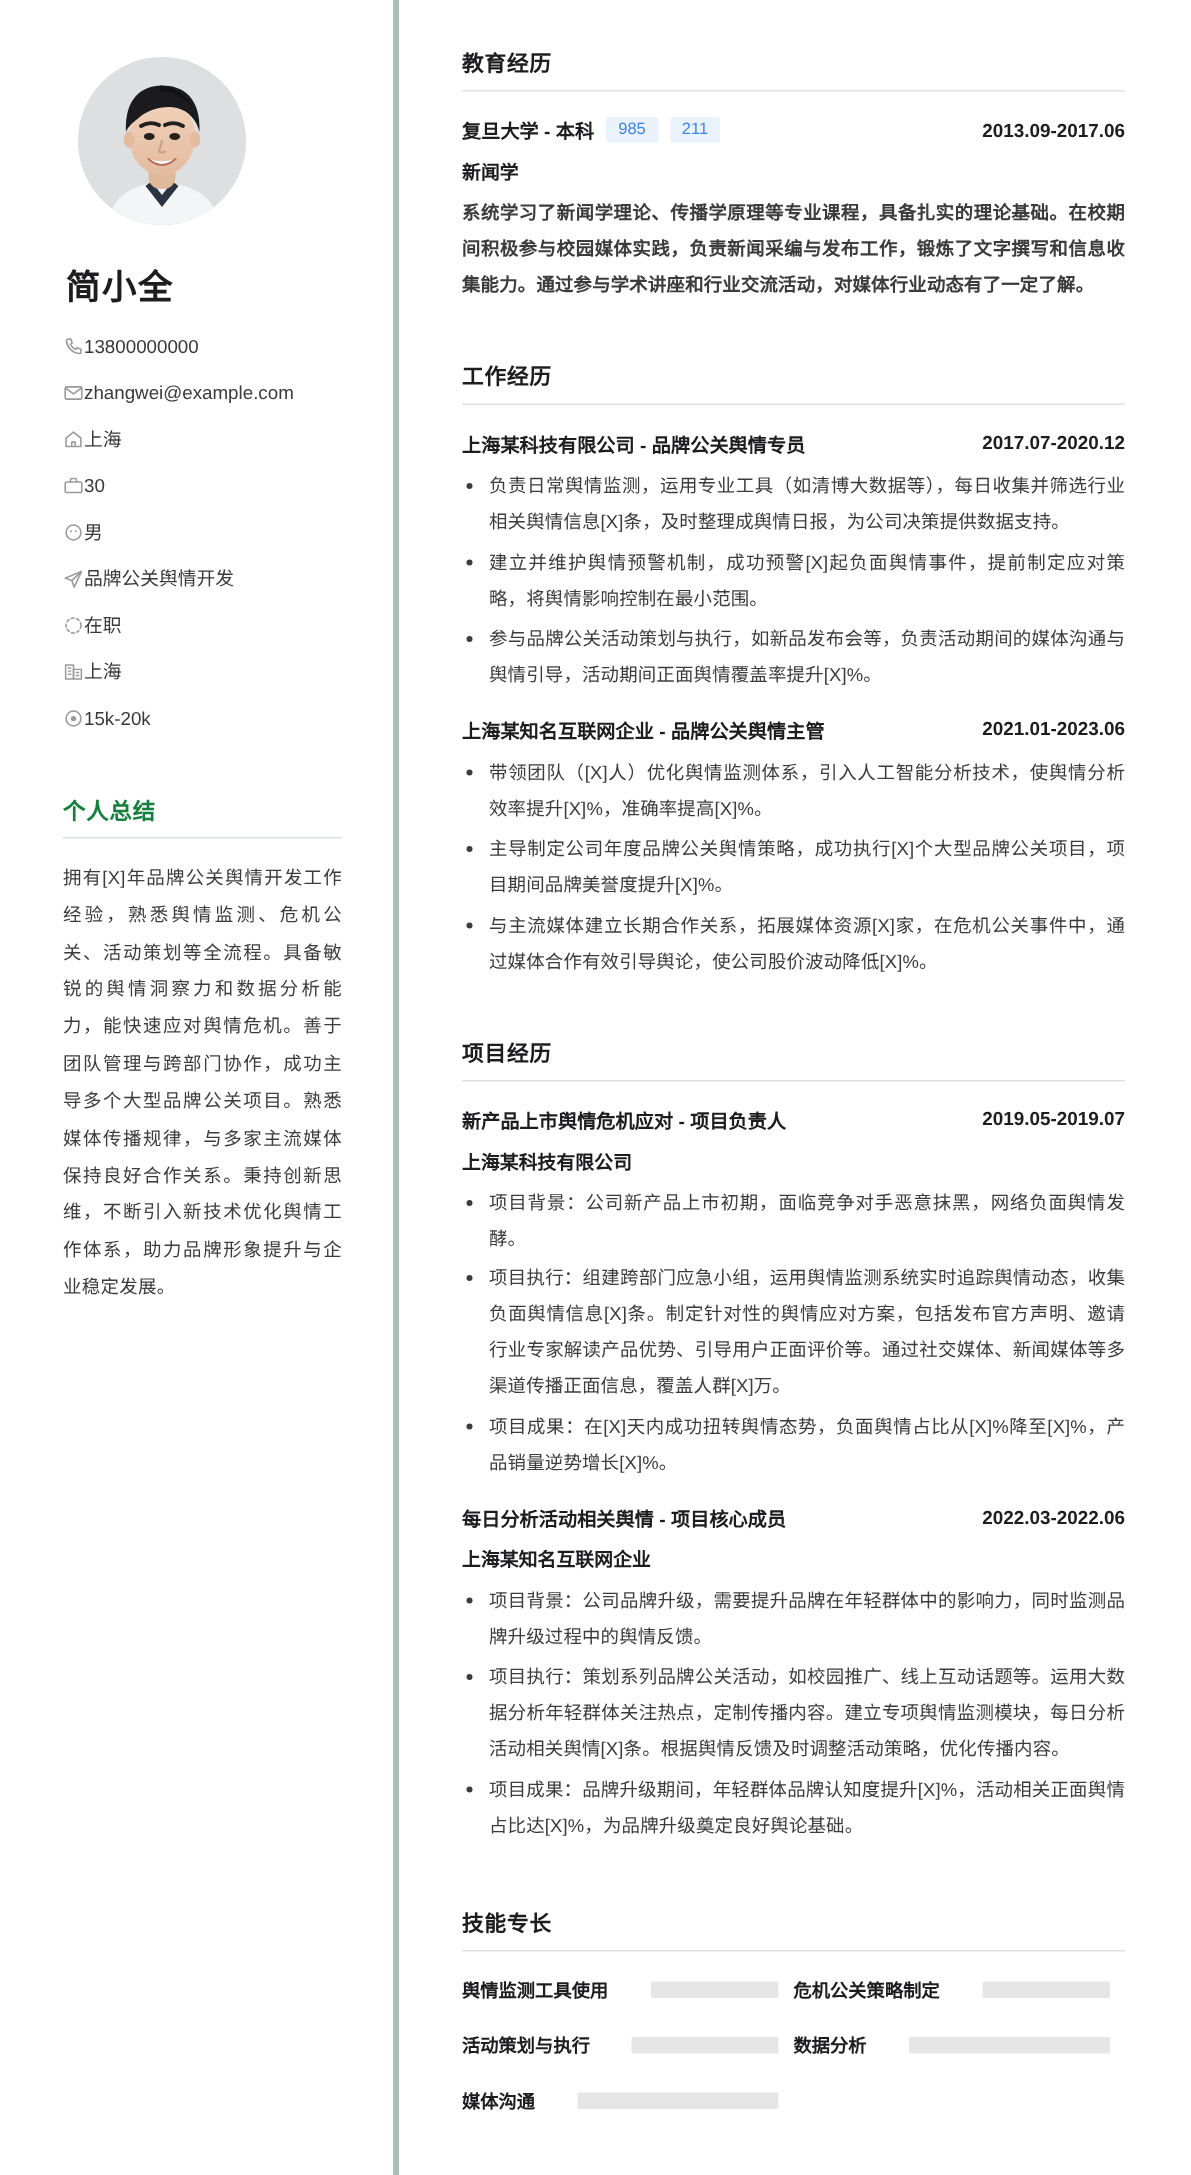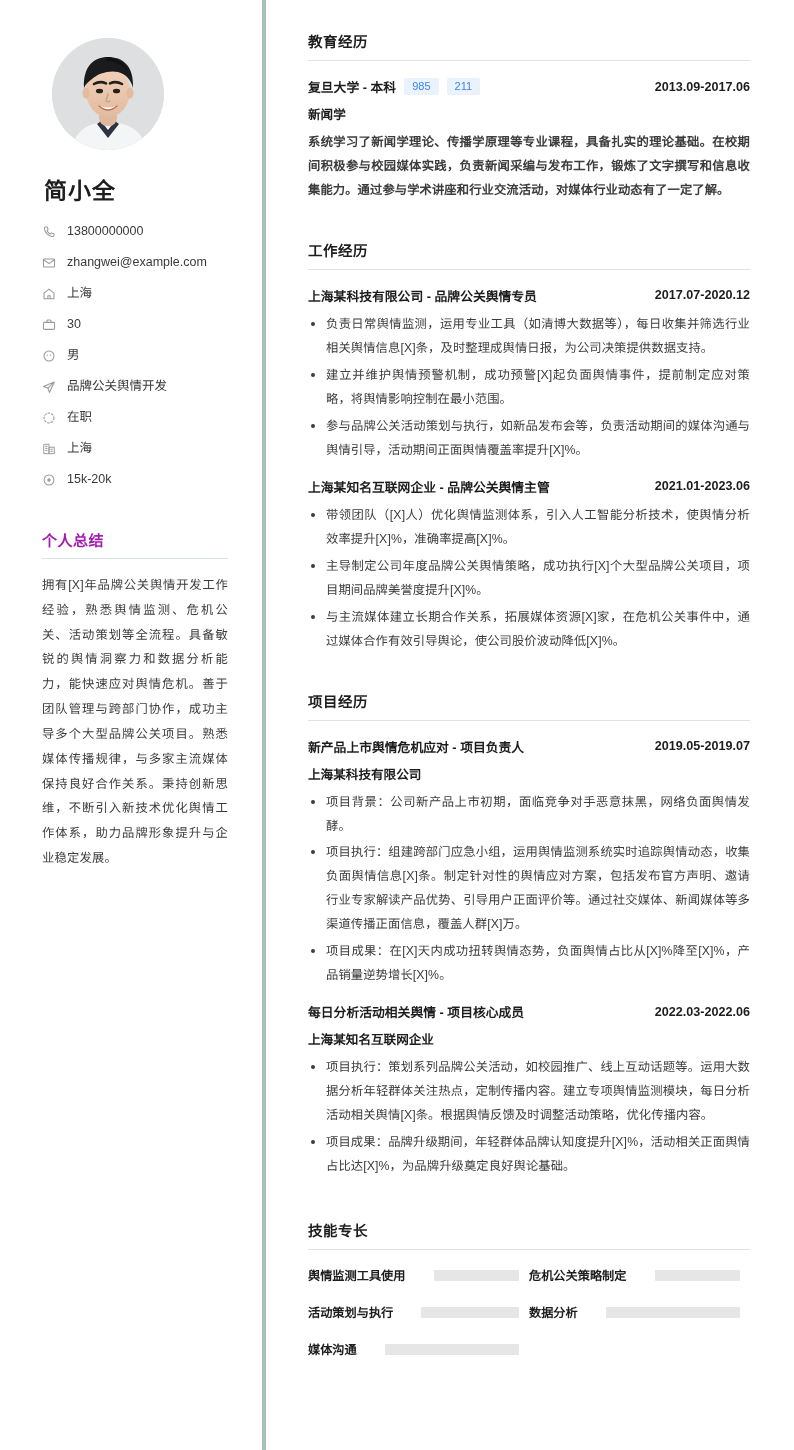--- a/index.html
+++ b/index.html
@@ -40,35 +40,33 @@
     font-size: 23px;
     font-weight: bold;
     color: #1d1d1f;
     letter-spacing: 1px;
     margin: 22px 0 0 2px;
   }
 
   .contact-list { margin-top: 18px; }
   .contact-row {
     display: flex;
-    align-items: center;
-    gap: 11px;
     margin-bottom: 16px;
     font-size: 12.5px;
     color: #3a3a3a;
     line-height: 1.2;
   }
   .ci { width: 14px; height: 14px; flex: 0 0 14px; color: #9a9a9a; display: inline-block; }
   .ci svg { display: block; width: 14px; height: 14px; }
 
   .side-section { margin-top: 42px; }
   .side-heading {
     font-size: 15px;
     font-weight: bold;
-    color: #a21caf;
+    color: #15803d;
     padding-bottom: 8px;
     letter-spacing: .5px;
   }
   .side-rule {
     height: 1px;
     background: #d9e4df;
     margin-bottom: 14px;
   }
   .side-paragraph {
     font-size: 12.3px;
@@ -436,20 +434,21 @@
         </ul>
       </div>
 
       <div class="entry">
         <div class="entry-head">
           <div class="entry-title">每日分析活动相关舆情 - 项目核心成员</div>
           <div class="entry-date">2022.03-2022.06</div>
         </div>
         <div class="entry-sub">上海某知名互联网企业</div>
         <ul class="bullets">
+          <li>项目背景：公司品牌升级，需要提升品牌在年轻群体中的影响力，同时监测品牌升级过程中的舆情反馈。</li>
           <li>项目执行：策划系列品牌公关活动，如校园推广、线上互动话题等。运用大数据分析年轻群体关注热点，定制传播内容。建立专项舆情监测模块，每日分析活动相关舆情[X]条。根据舆情反馈及时调整活动策略，优化传播内容。</li>
           <li>项目成果：品牌升级期间，年轻群体品牌认知度提升[X]%，活动相关正面舆情占比达[X]%，为品牌升级奠定良好舆论基础。</li>
         </ul>
       </div>
     </section>
 
     <div class="gap-26"></div>
 
     <section class="section">
       <div class="sec-heading">技能专长</div>

